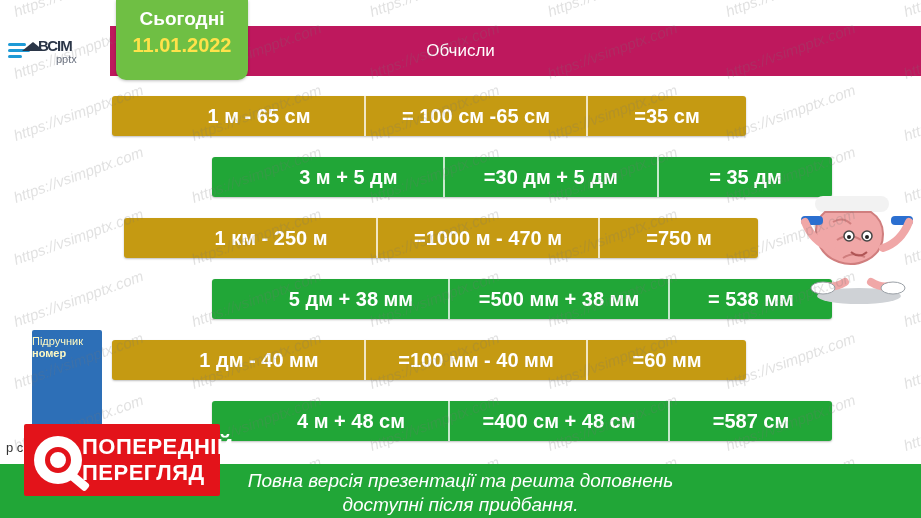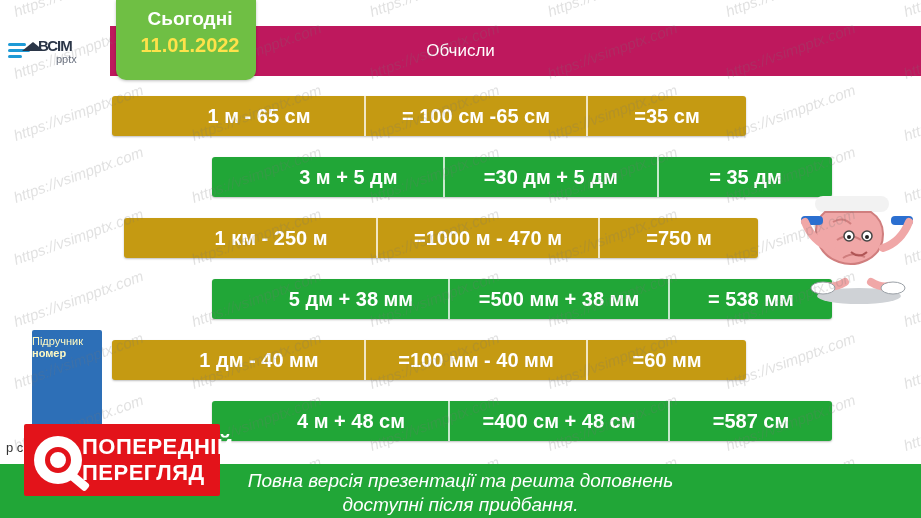--- a/index.html
+++ b/index.html
@@ -52,21 +52,20 @@
   .logo-text{margin-left:4px;line-height:1;}
   .logo-text .t1{font-size:15px;font-weight:bold;color:#2b3648;letter-spacing:-1px;}
   .logo-text .t2{font-size:11px;color:#6b7280;margin-left:18px;display:block;}
 
   
   .today{
     position:absolute;left:116px;top:0;width:132px;height:80px;
     background:#6fbf44;z-index:6;border-bottom-left-radius:10px;border-bottom-right-radius:10px;
     box-shadow:0 1px 3px rgba(0,0,0,.25);
     text-align:center;
-    padding-left:8px;
   }
   .today .lbl{display:block;margin-top:8px;color:#ffffff;font-size:19px;font-weight:bold;}
   .today .date{display:block;margin-top:4px;color:#ffe24a;font-size:20px;font-weight:bold;}
 
   
   .rows{position:absolute;left:0;top:96px;width:921px;height:400px;z-index:4;}
   .row{
     position:absolute;height:40px;display:flex;align-items:center;
     border-radius:3px;box-shadow:0 1px 2px rgba(0,0,0,.25);padding-left:42px;
   }

